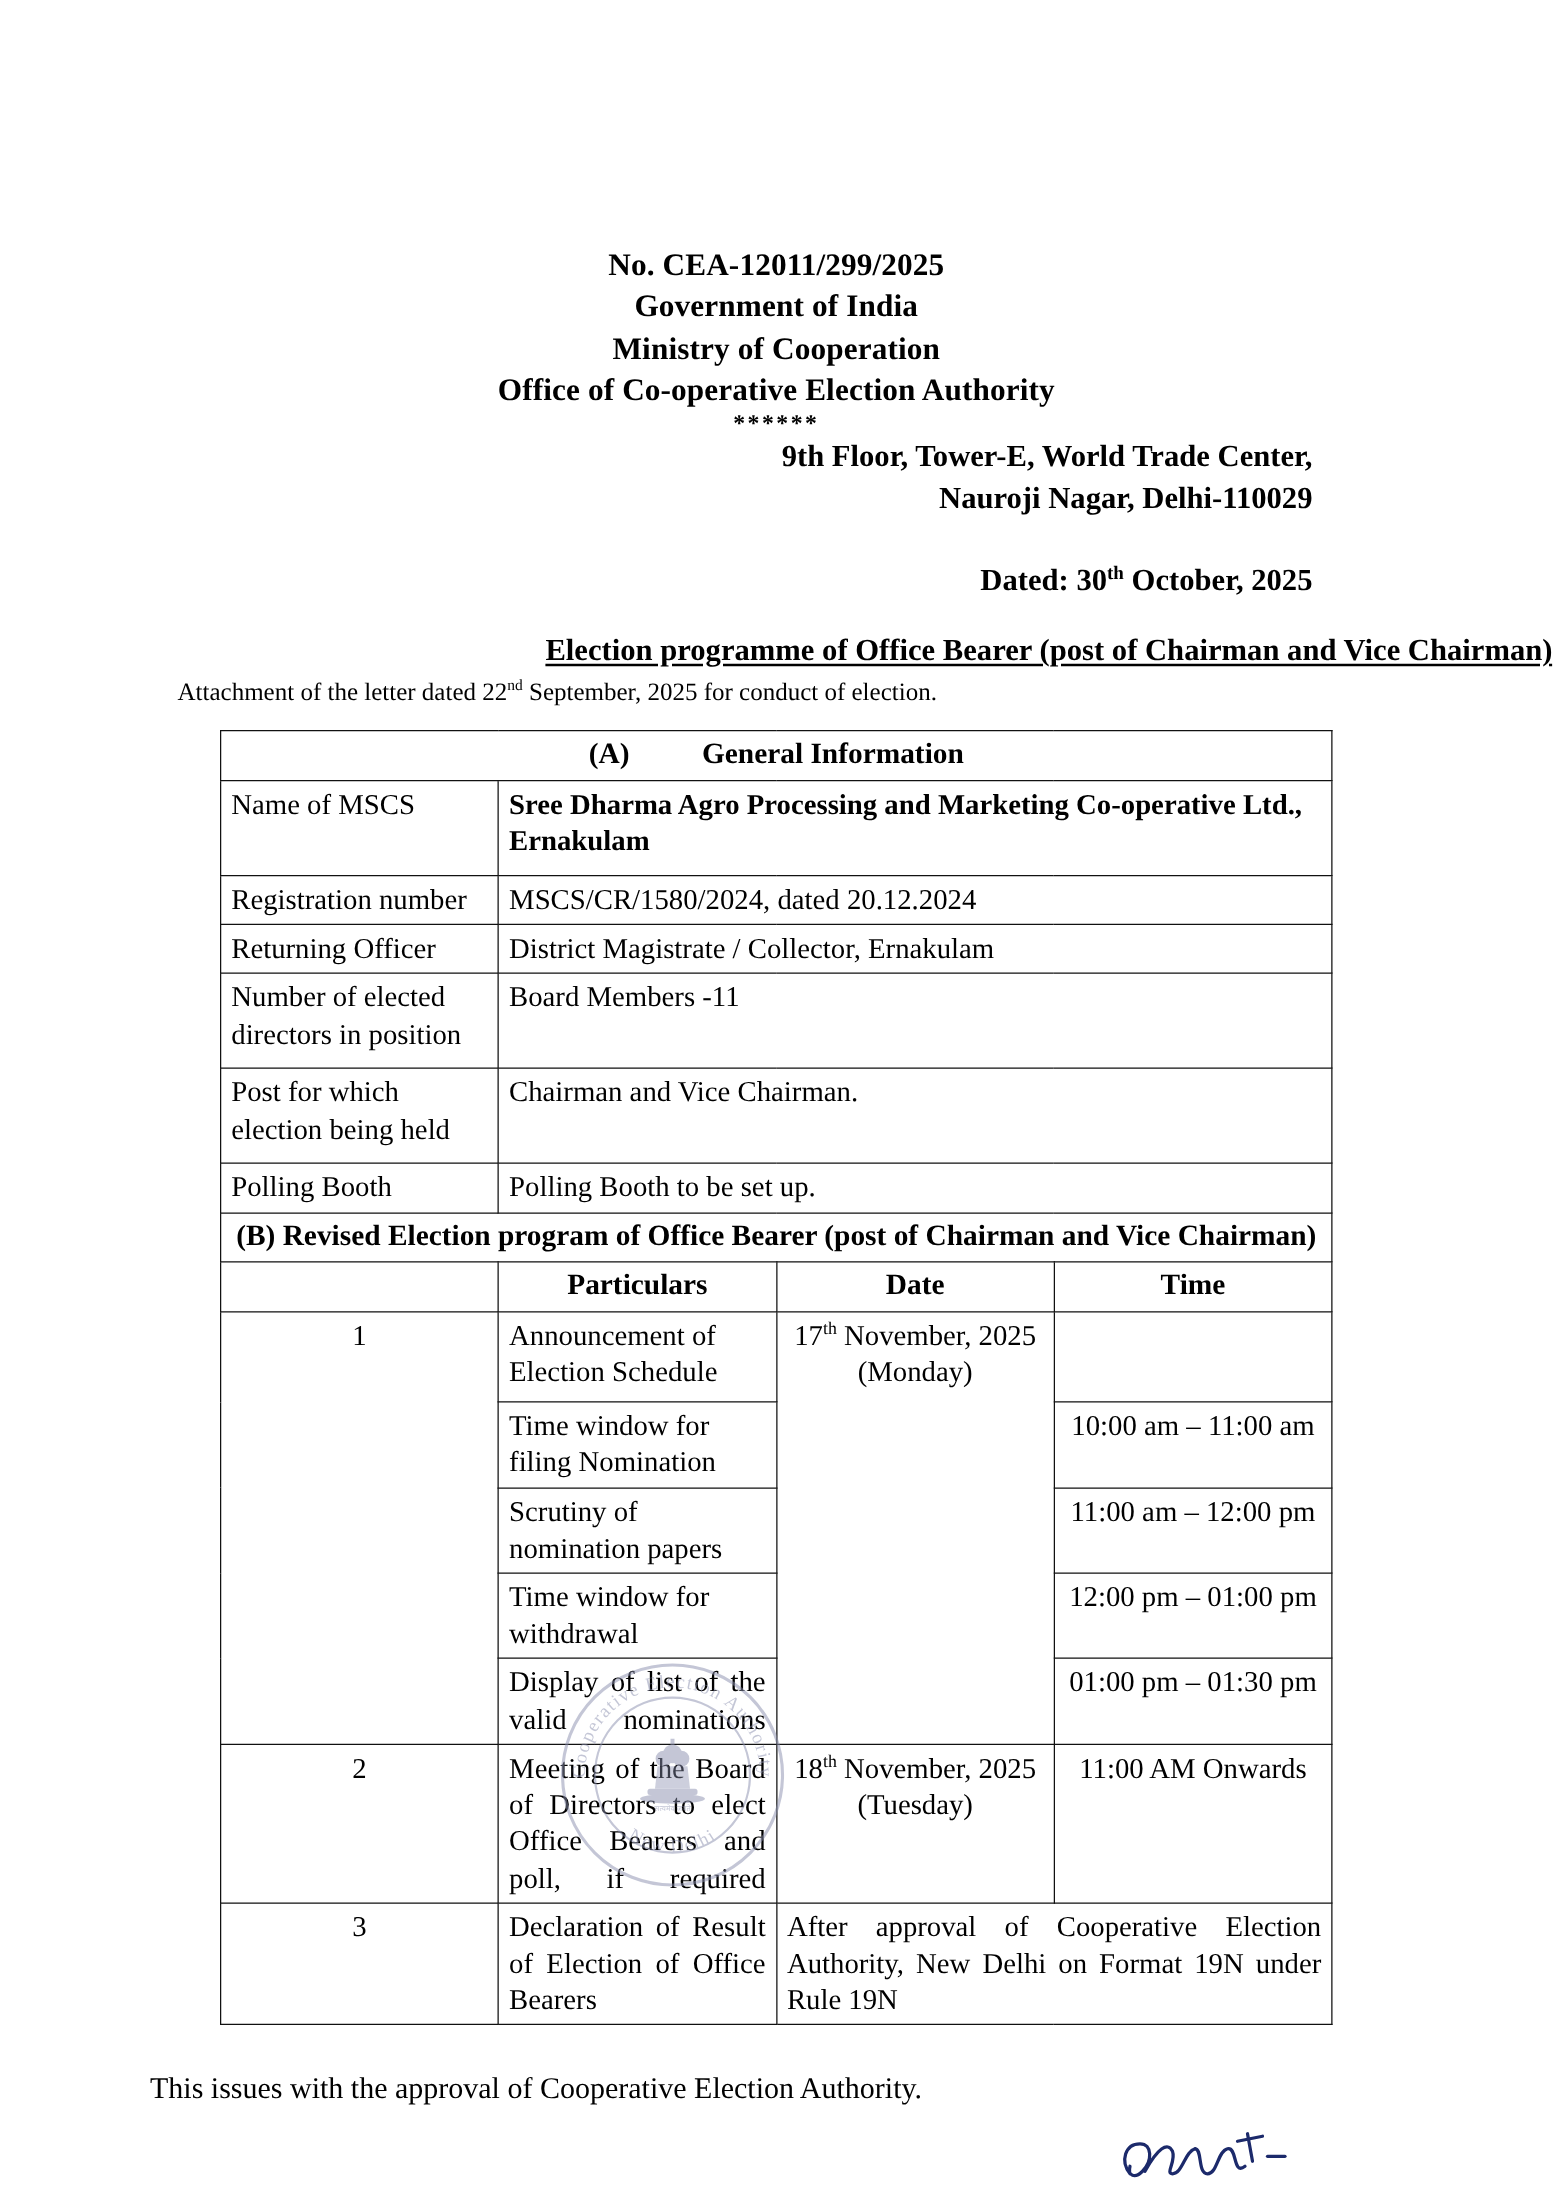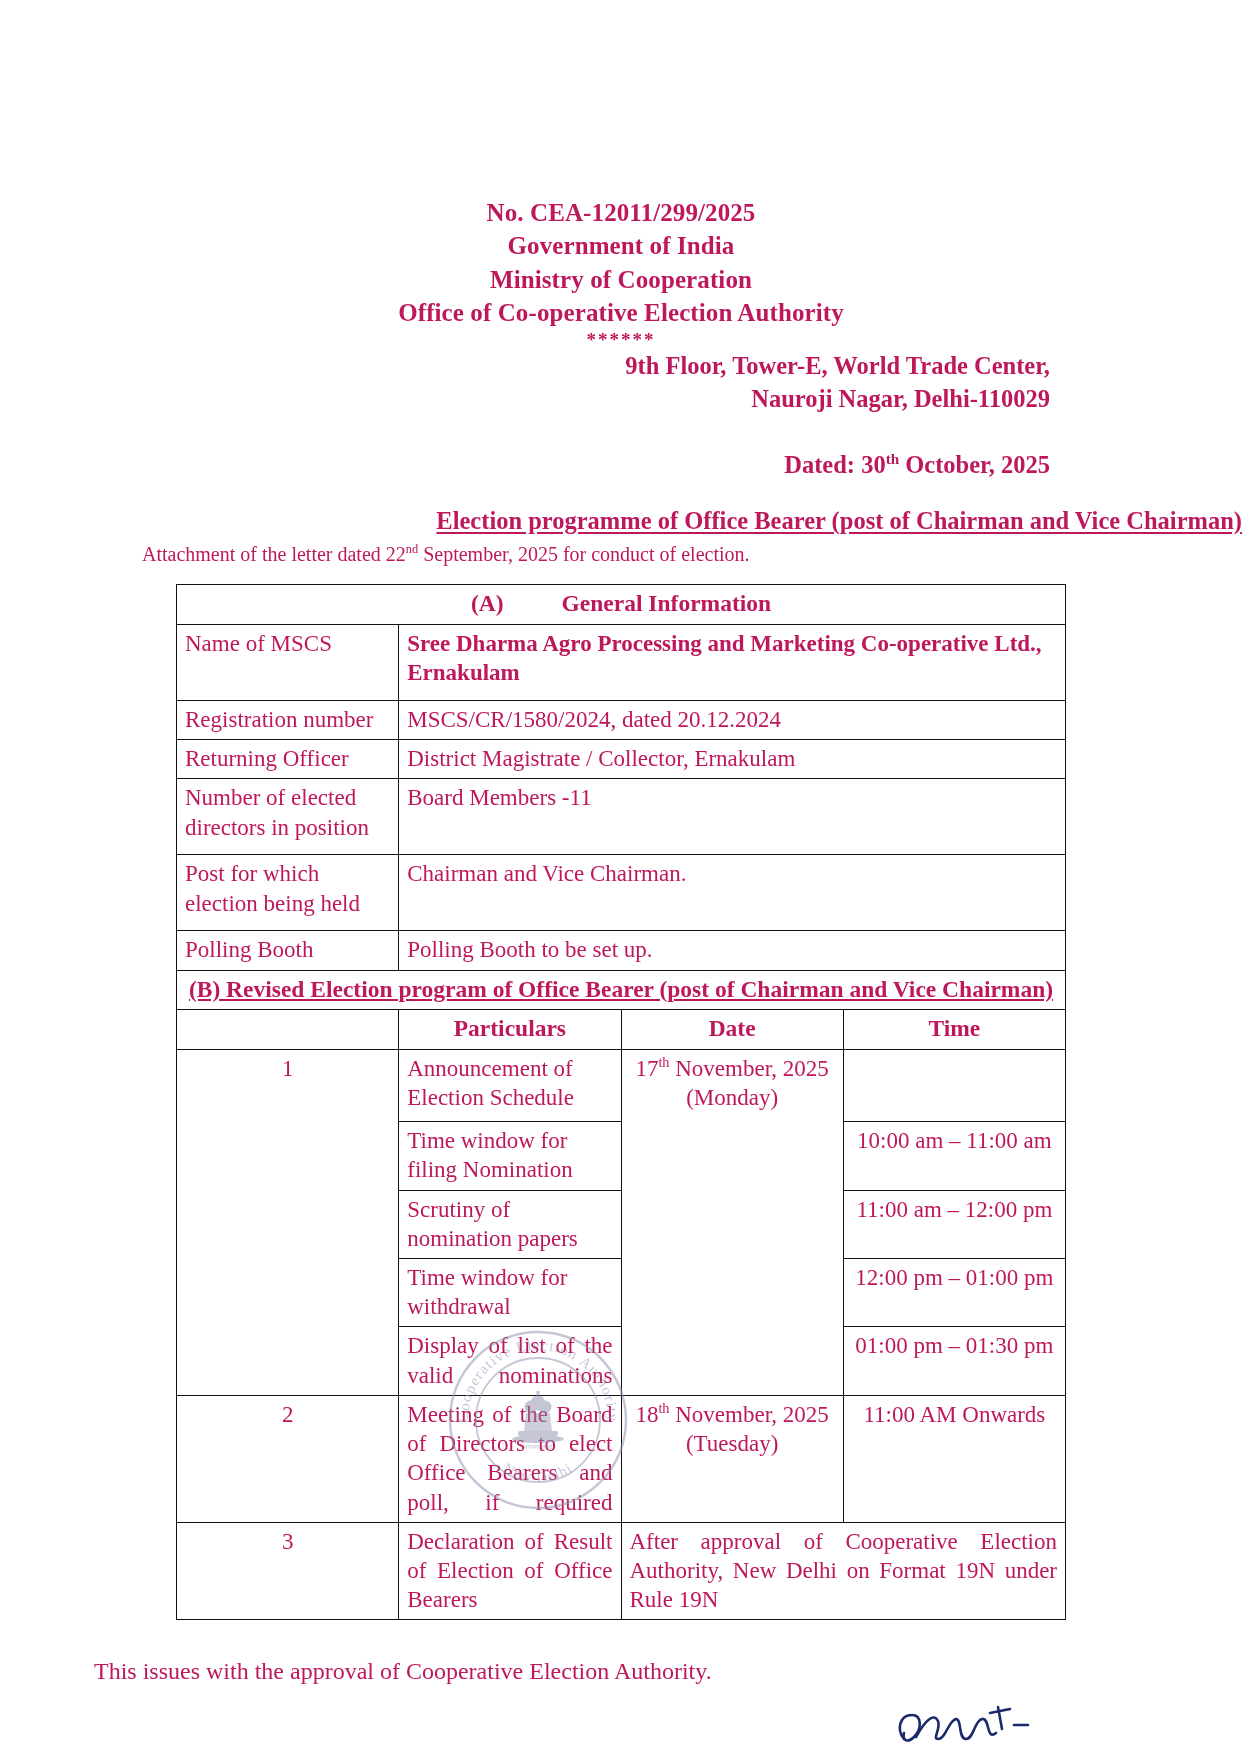--- a/index.html
+++ b/index.html
@@ -6,21 +6,21 @@
     margin: 0;
     padding: 0;
     background: #ffffff;
   }
   .page {
     position: relative;
     width: 1242px;
     height: 1755px;
     background: #ffffff;
     font-family: "Liberation Serif", "DejaVu Serif", serif;
-    color: #be185d;
+    color: #000000;
     overflow: hidden;
     box-sizing: border-box;
   }
 
   
   .header-block {
     text-align: center;
     padding-top: 196px;
     font-weight: bold;
     font-size: 25px;
@@ -109,21 +109,20 @@
   }
   .tall-2 {
     height: 66px;
   }
   .b-head {
     text-align: center;
     font-weight: bold;
     font-size: 23.5px;
     padding: 5px 70px 7px 70px;
     line-height: 1.3;
-    text-decoration: underline;
   }
 
   
   .col-sn    { width: 56px;  text-align: center; vertical-align: middle; }
   .col-part  { width: 402px; }
   .col-date  { width: 268px; text-align: center; vertical-align: middle; }
   .col-time  { width: 220px; text-align: center; vertical-align: middle; }
 
   .colhead {
     text-align: center;
@@ -136,21 +135,21 @@
     text-align: justify;
     text-align-last: justify;
   }
   .nojust {
     text-align: left;
   }
 
   
   .closing {
     margin-top: 38px;
-    padding-left: 94px;
+    padding-left: 120px;
     font-size: 24px;
   }
   .sign-area {
     margin-top: 18px;
     padding-right: 196px;
     text-align: right;
     font-size: 24px;
     line-height: 1.32;
   }
   .signature {

